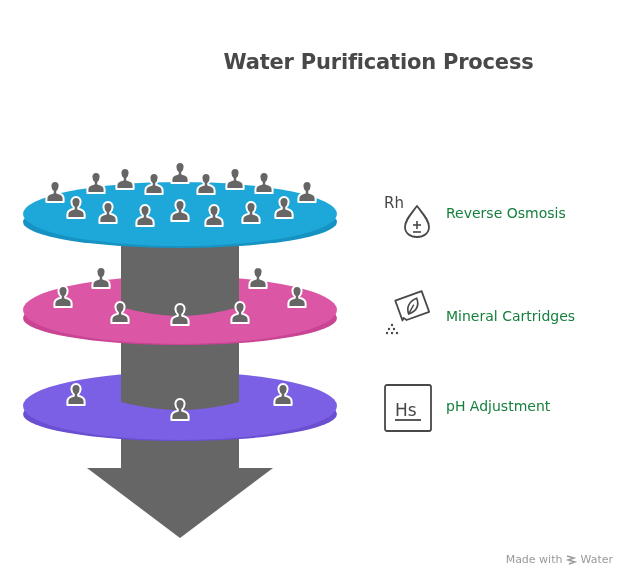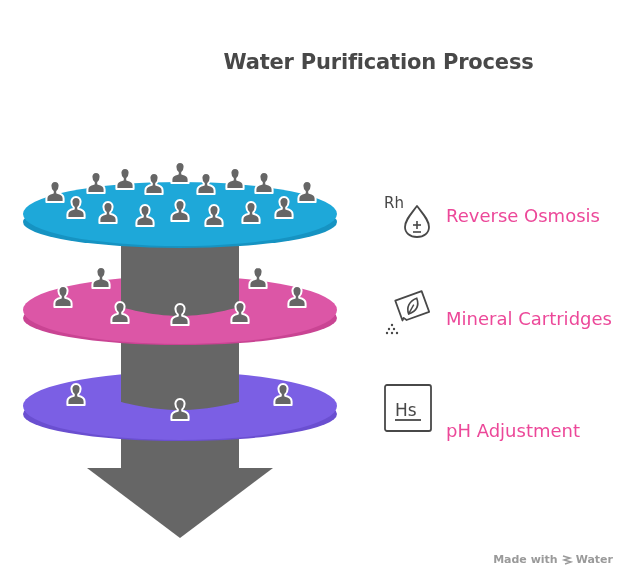--- a/index.html
+++ b/index.html
@@ -3,24 +3,24 @@
   <meta charset="utf-8">
   <style>
     html, body { margin: 0; padding: 0; background: #ffffff; }
     body { width: 637px; height: 588px; position: relative; overflow: hidden;
            font-family: "Liberation Sans", sans-serif; }
     #title { position: absolute; left: 0; width: 757px; top: 50px; text-align: center;
              font-family: "DejaVu Sans", sans-serif;
              font-size: 21px; font-weight: bold; color: #484848; letter-spacing: -0.2px; }
     #diagram { position: absolute; left: 0; top: 0; }
     .step-label { position: absolute; left: 446px; font-family: "DejaVu Sans", sans-serif;
-                  font-size: 18px; color: #ec4899; white-space: nowrap; text-align: right; }
+                  font-size: 14px; color: #15803d; white-space: nowrap; text-align: right; }
     .step-icon { position: absolute; left: 380px; width: 56px; height: 56px; }
     #footer { position: absolute; right: 24px; top: 553px; font-family: "DejaVu Sans", sans-serif;
-              font-size: 11px; color: #9a9a9a; display: flex; align-items: center; gap: 3px; font-weight: bold; }
+              font-size: 11px; color: #9a9a9a; display: flex; align-items: center; gap: 3px; }
   </style>
 </head>
 <body>
 
 <svg id="diagram" width="637" height="588" viewBox="0 0 637 588">
   <defs>
     <g id="person">
       <path d="M0,-13 C-3.2,-13 -4.6,-10.4 -4.6,-8.2 C-4.6,-5.6 -3.4,-3.6 -2.2,-2.6 L-2.2,-1.2 C-6.4,-0.4 -8.6,1.6 -8.6,4.6 L-8.6,8 L8.6,8 L8.6,4.6 C8.6,1.6 6.4,-0.4 2.2,-1.2 L2.2,-2.6 C3.4,-3.6 4.6,-5.6 4.6,-8.2 C4.6,-10.4 3.2,-13 0,-13 Z" fill="#666666" stroke="#ffffff" stroke-width="2" stroke-linejoin="round"></path>
     </g>
   </defs>
@@ -107,21 +107,21 @@
   <circle cx="12" cy="49" r="1.2" fill="#484848"></circle>
   <circle cx="17" cy="49" r="1.2" fill="#484848"></circle>
 </svg>
 <div class="step-label" style="top:308px;">Mineral Cartridges</div>
 
 <svg class="step-icon" style="top:380px;" viewBox="0 0 56 56">
   <rect x="5" y="5" width="46" height="46" rx="2" fill="none" stroke="#484848" stroke-width="1.8"></rect>
   <text x="15" y="36" font-family="DejaVu Sans, sans-serif" font-size="17" fill="#484848">Hs</text>
   <line x1="15" y1="40" x2="41" y2="40" stroke="#484848" stroke-width="1.8"></line>
 </svg>
-<div class="step-label" style="top:398px;margin-top:22px;">pH Adjustment</div>
+<div class="step-label" style="top:398px;">pH Adjustment</div>
 
 <div id="footer">
   <span>Made with</span>
   <svg width="12" height="12" viewBox="0 0 12 12">
     <path d="M2,2 L9,4 L3,6 L10,8 L4,10" fill="none" stroke="#9a9a9a" stroke-width="1.4"></path>
   </svg>
   <span>Water</span>
 </div>
 
 </body></html>

